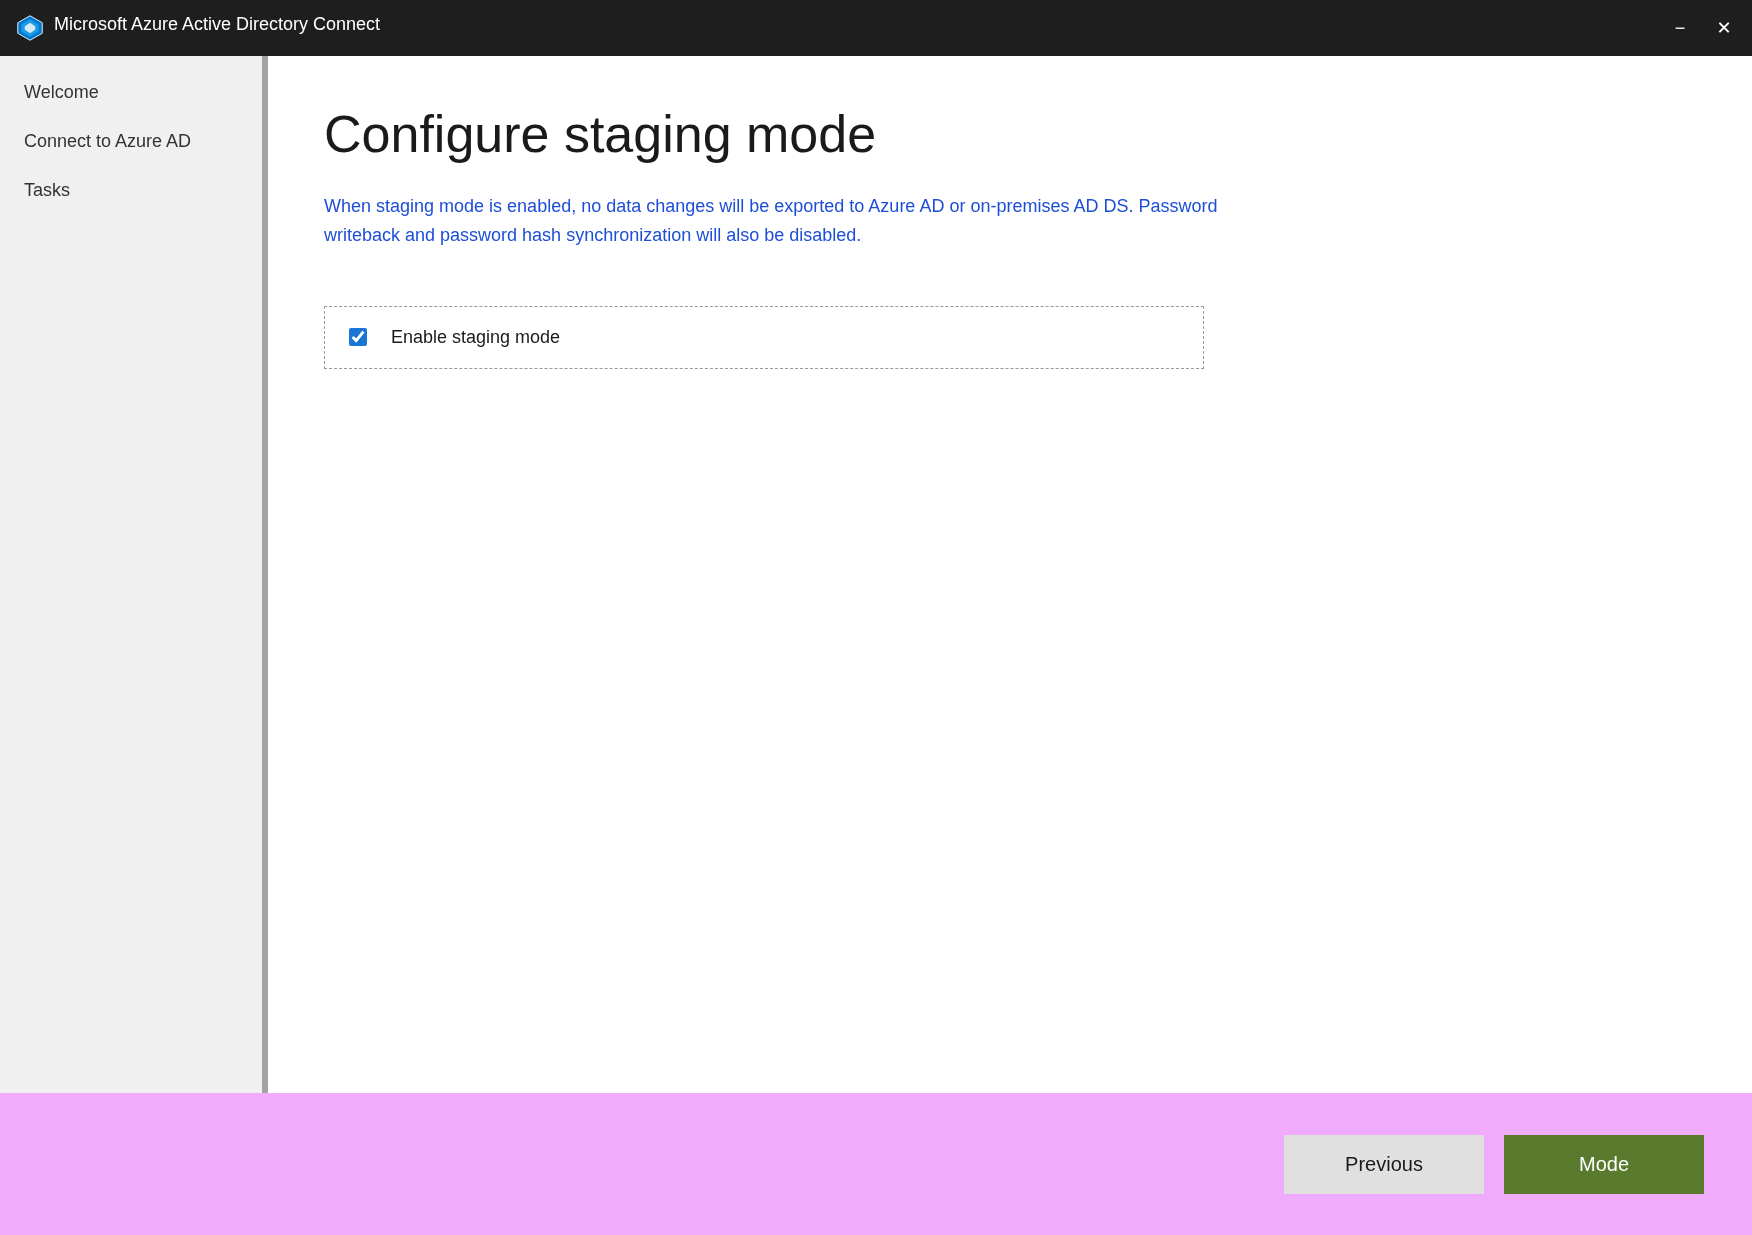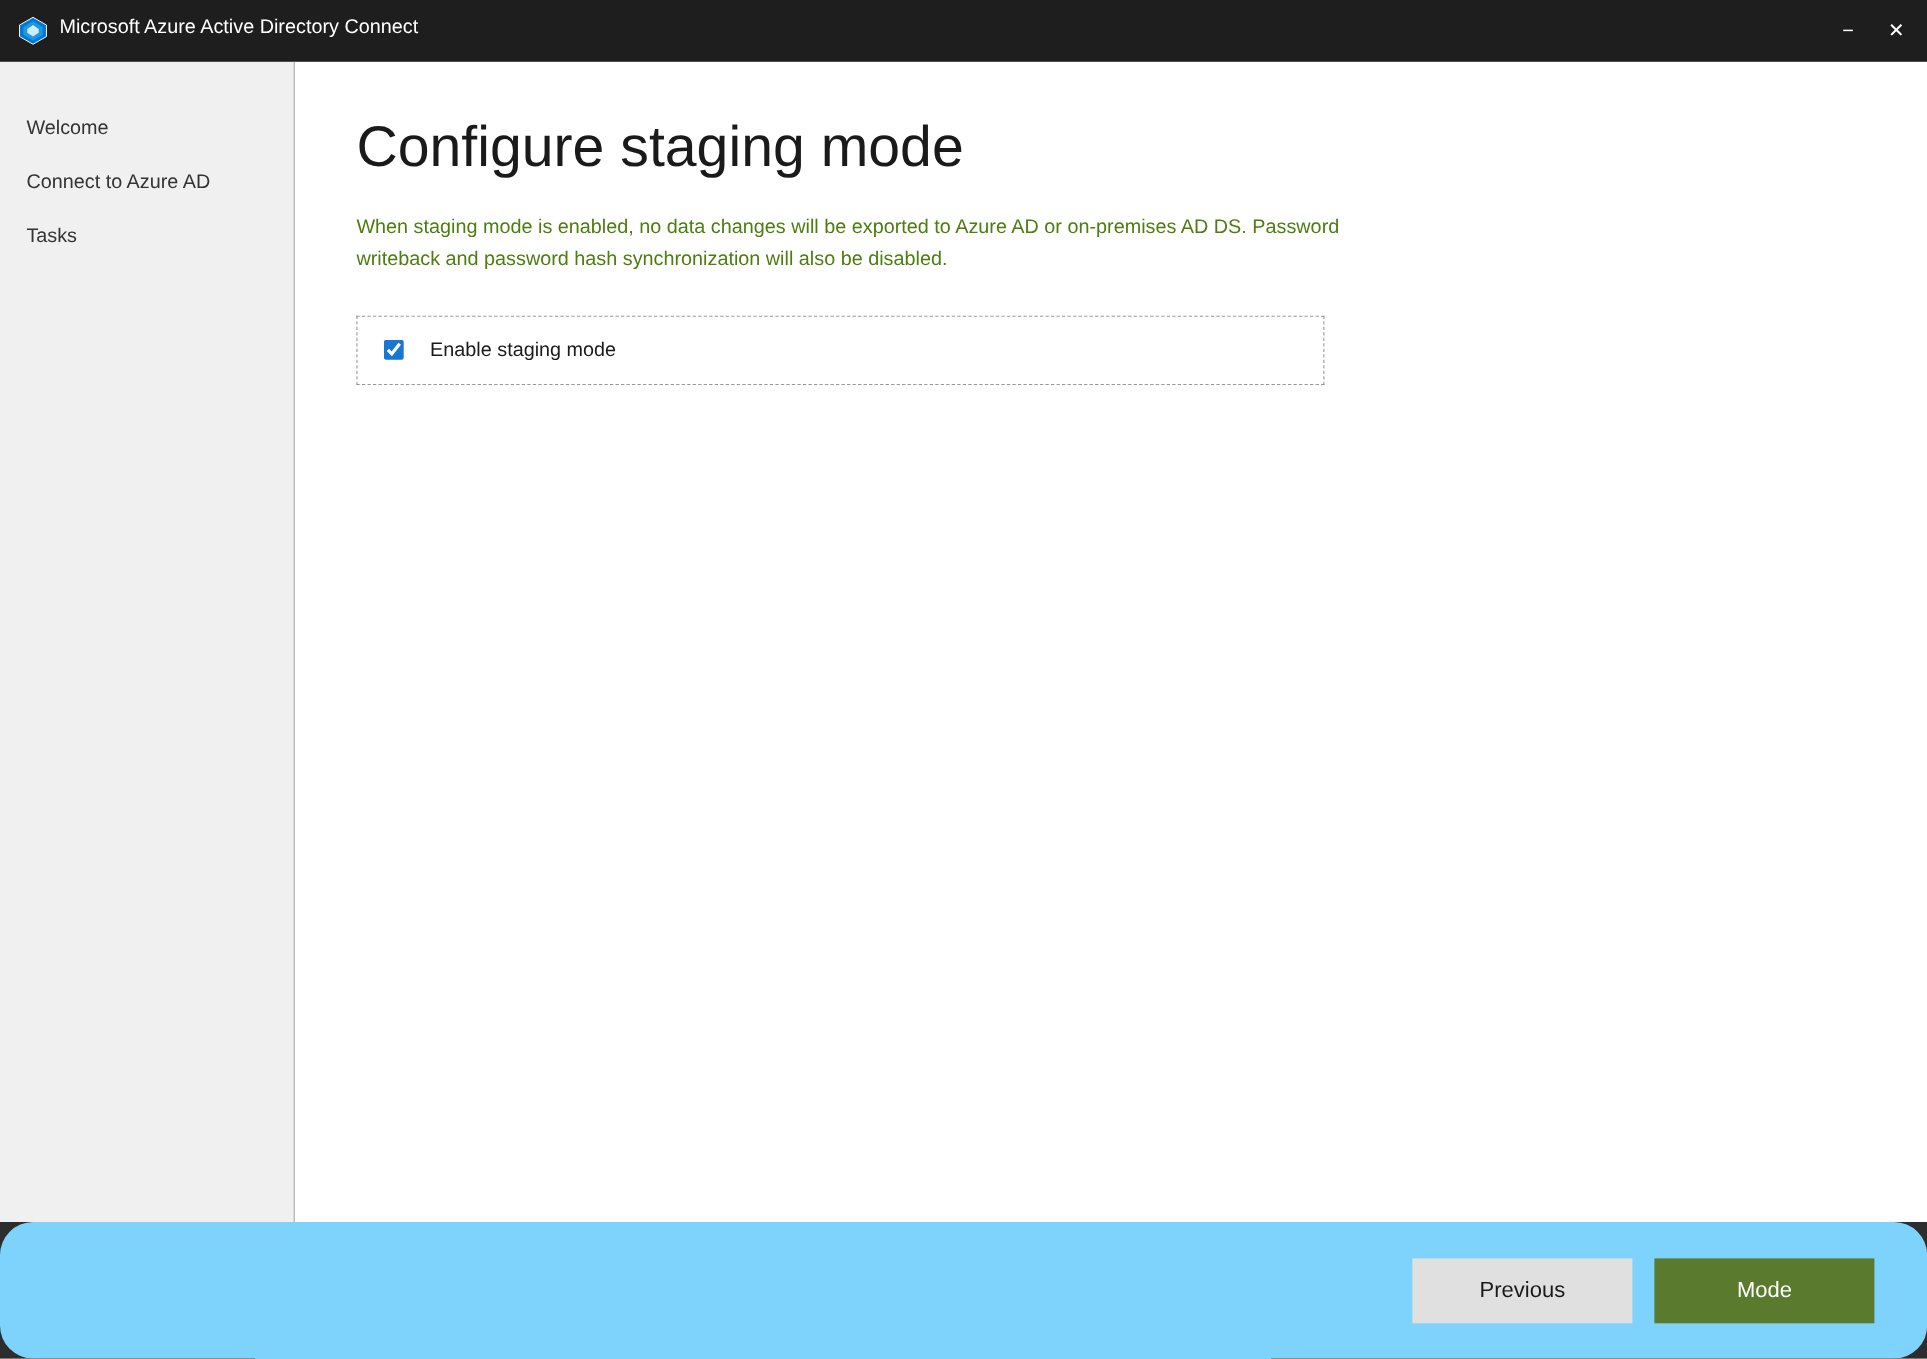--- a/index.html
+++ b/index.html
@@ -72,22 +72,22 @@
     .content-area {
       flex: 1;
       display: flex;
       overflow: hidden;
     }
 
     .sidebar {
       width: 268px;
       background: #f0f0f0;
       flex-shrink: 0;
-      padding-top: 36px;
-      border-right: 1px solid #a3a3a3;
+      padding-top: 12px;
+      border-right: 6px solid #a3a3a3;
     }
 
     .sidebar-item {
       padding: 14px 24px;
       font-size: 18px;
       color: #333333;
       cursor: pointer;
     }
 
     .sidebar-item.active {
@@ -106,24 +106,24 @@
 
     .page-title {
       font-size: 52px;
       font-weight: 300;
       color: #1a1a1a;
       margin-bottom: 28px;
     }
 
     .description {
       font-size: 18px;
-      color: #4d7c0f;
+      color: #1d4ed8;
       line-height: 1.6;
       max-width: 900px;
-      margin-bottom: 37px;
+      margin-bottom: 56px;
     }
 
     .checkbox-container {
       display: flex;
       align-items: center;
       gap: 24px;
       border: 1px dashed #999999;
       padding: 20px 24px;
       max-width: 880px;
       cursor: pointer;
@@ -140,29 +140,28 @@
       font-size: 18px;
       color: #1a1a1a;
       cursor: pointer;
     }
 
     .spacer {
       flex: 1;
     }
 
     .footer {
-      height: 124px;
-      background: #7dd3fc;
+      height: 142px;
+      background: #f0abfc;
       display: flex;
       align-items: center;
       justify-content: flex-end;
       padding: 0 48px;
       gap: 20px;
       flex-shrink: 0;
-      border-radius: 30px;
     }
 
     .btn-previous {
       background: #e0e0e0;
       color: #1a1a1a;
       border: none;
       padding: 18px 48px;
       font-size: 20px;
       font-weight: 400;
       cursor: pointer;

